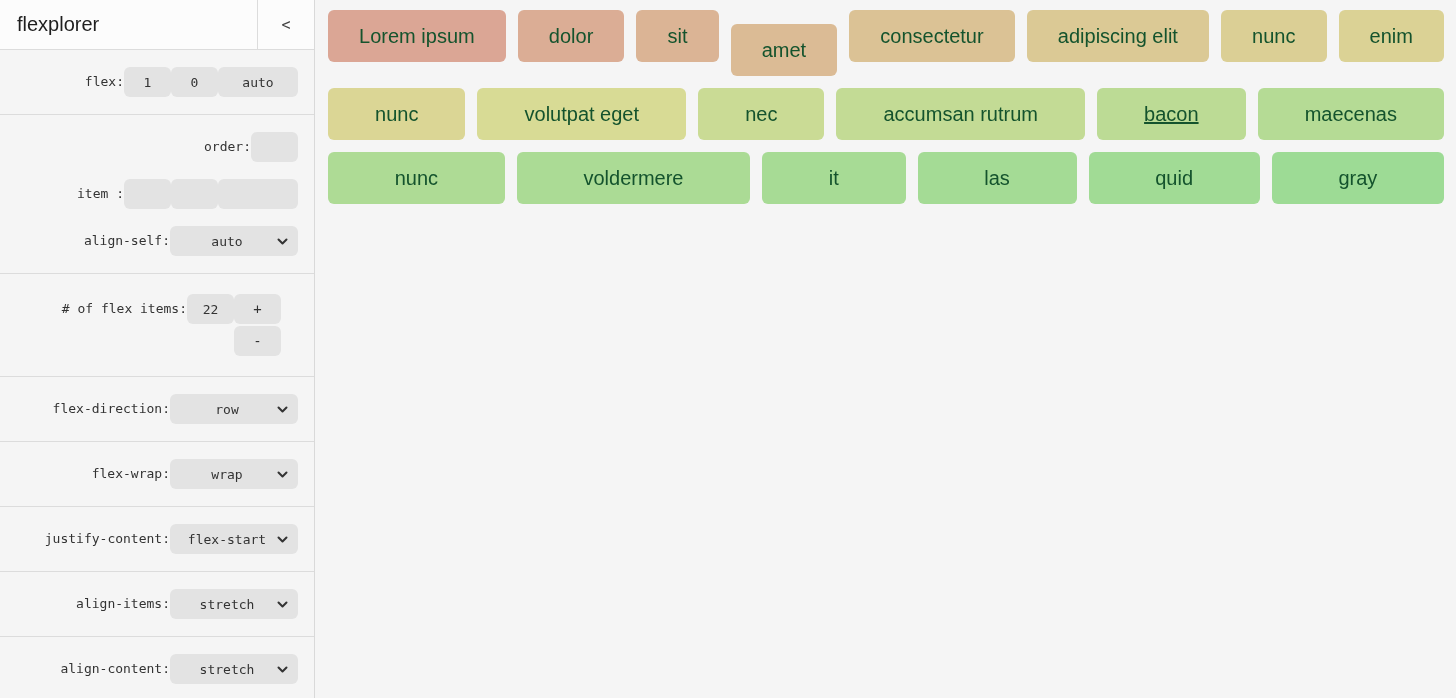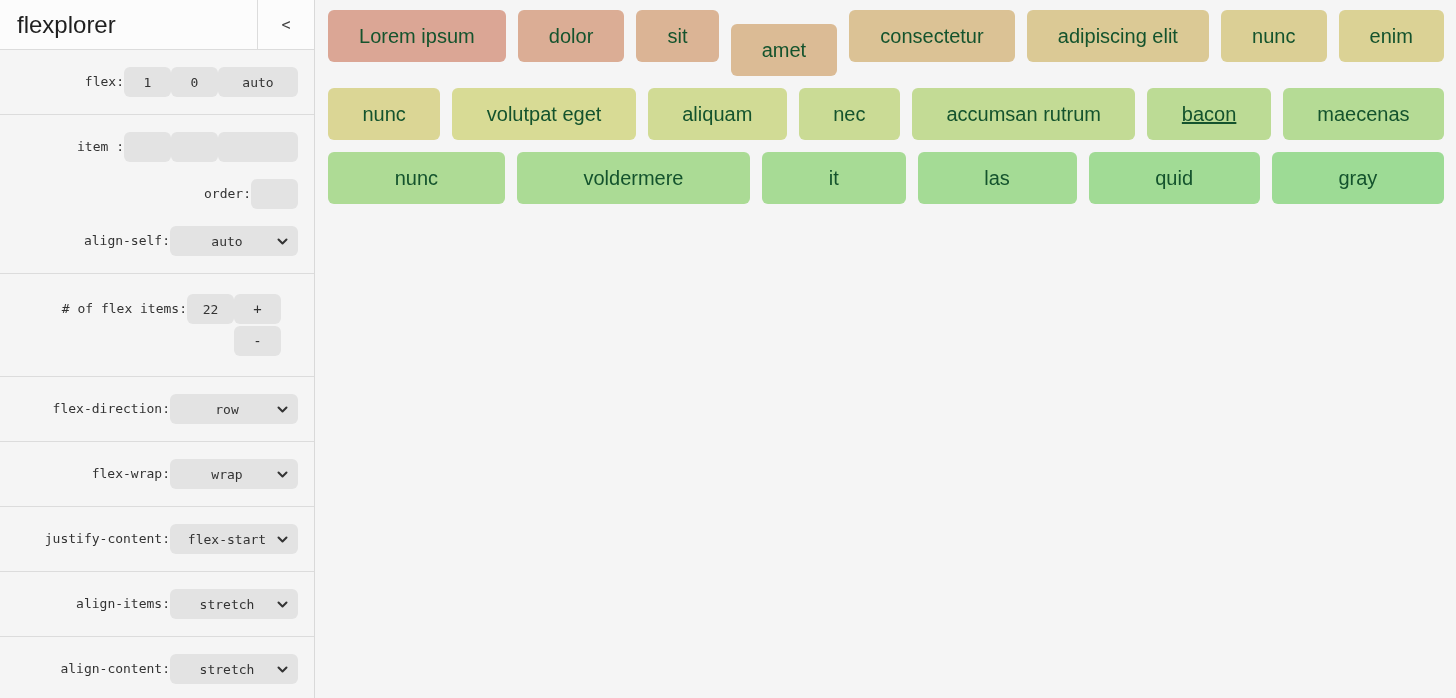--- a/index.html
+++ b/index.html
@@ -18,21 +18,21 @@
   }
   .sidebar-header {
     display: flex; height: 50px;
     background: #fcfcfc;
     border-bottom: 1px solid #dcdcdc;
   }
   .app-title {
     flex: 1;
     padding-left: 17px;
     line-height: 49px;
-    font-size: 24px;
+    font-size: 20px;
     color: #1f1f1f;
   }
   .collapse-btn {
     width: 57px; height: 100%;
     border: none; border-left: 1px solid #dcdcdc;
     background: #fcfcfc;
     font-family: "DejaVu Sans Mono", monospace;
     font-size: 15px; color: #444;
     cursor: pointer;
   }
@@ -118,28 +118,28 @@
     <div class="row">
       <span class="lbl">flex:</span>
       <input class="ctl w-sm" value="1" style="">
       <input class="ctl w-sm" value="0" style="">
       <input class="ctl w-lg" value="auto" style="">
     </div>
   </section>
 
   <section class="sec">
     <div class="row">
+      <span class="lbl">order:</span>
+      <input class="ctl w-sm" value="" style="">
+    </div>
+    <div class="row">
       <span class="lbl">item :</span>
       <input class="ctl w-sm" value="" style="">
       <input class="ctl w-sm" value="" style="">
       <input class="ctl w-lg" value="" style="">
-    </div>
-    <div class="row">
-      <span class="lbl">order:</span>
-      <input class="ctl w-sm" value="" style="">
     </div>
     <div class="row">
       <span class="lbl">align-self:</span>
       <span class="selwrap">
         <select class="ctl"><option>auto</option></select>
         <span class="chev"><svg width="11" height="7" viewBox="0 0 11 7">
               <path d="M1.5 1.5l4 4 4-4" stroke="#333" stroke-width="2" fill="none" stroke-linecap="round" stroke-linejoin="round"></path>
             </svg></span>
       </span>
     </div>
@@ -224,21 +224,20 @@
       <div class="flex-item" style="background: rgb(219, 180, 149);">sit</div>
       <div class="flex-item" style="background: rgb(219, 187, 149); margin-top: 20px;">amet</div>
       <div class="flex-item" style="background: rgb(219, 194, 149);">consectetur</div>
       <div class="flex-item" style="background: rgb(219, 201, 149);">adipiscing elit</div>
       <div class="flex-item" style="background: rgb(219, 207, 149);">nunc</div>
       <div class="flex-item" style="background: rgb(219, 210, 149);">enim</div>
     </div>
     <div class="flex-row">
       <div class="flex-item" style="background: rgb(219, 214, 149);">nunc</div>
       <div class="flex-item" style="background: rgb(216, 219, 149);">volutpat eget</div>
-      <div class="flex-item" style="background: rgb(209, 219, 149);">aliquam</div>
       <div class="flex-item" style="background: rgb(202, 219, 149);">nec</div>
       <div class="flex-item" style="background: rgb(195, 219, 149);">accumsan rutrum</div>
       <div class="flex-item" style="background: rgb(188, 219, 149); text-decoration: underline;">bacon</div>
       <div class="flex-item" style="background: rgb(181, 219, 149);">maecenas</div>
     </div>
     <div class="flex-row">
       <div class="flex-item" style="background: rgb(174, 219, 149);">nunc</div>
       <div class="flex-item" style="background: rgb(171, 219, 149);">voldermere</div>
       <div class="flex-item" style="background: rgb(167, 219, 149);">it</div>
       <div class="flex-item" style="background: rgb(164, 219, 149);">las</div>

